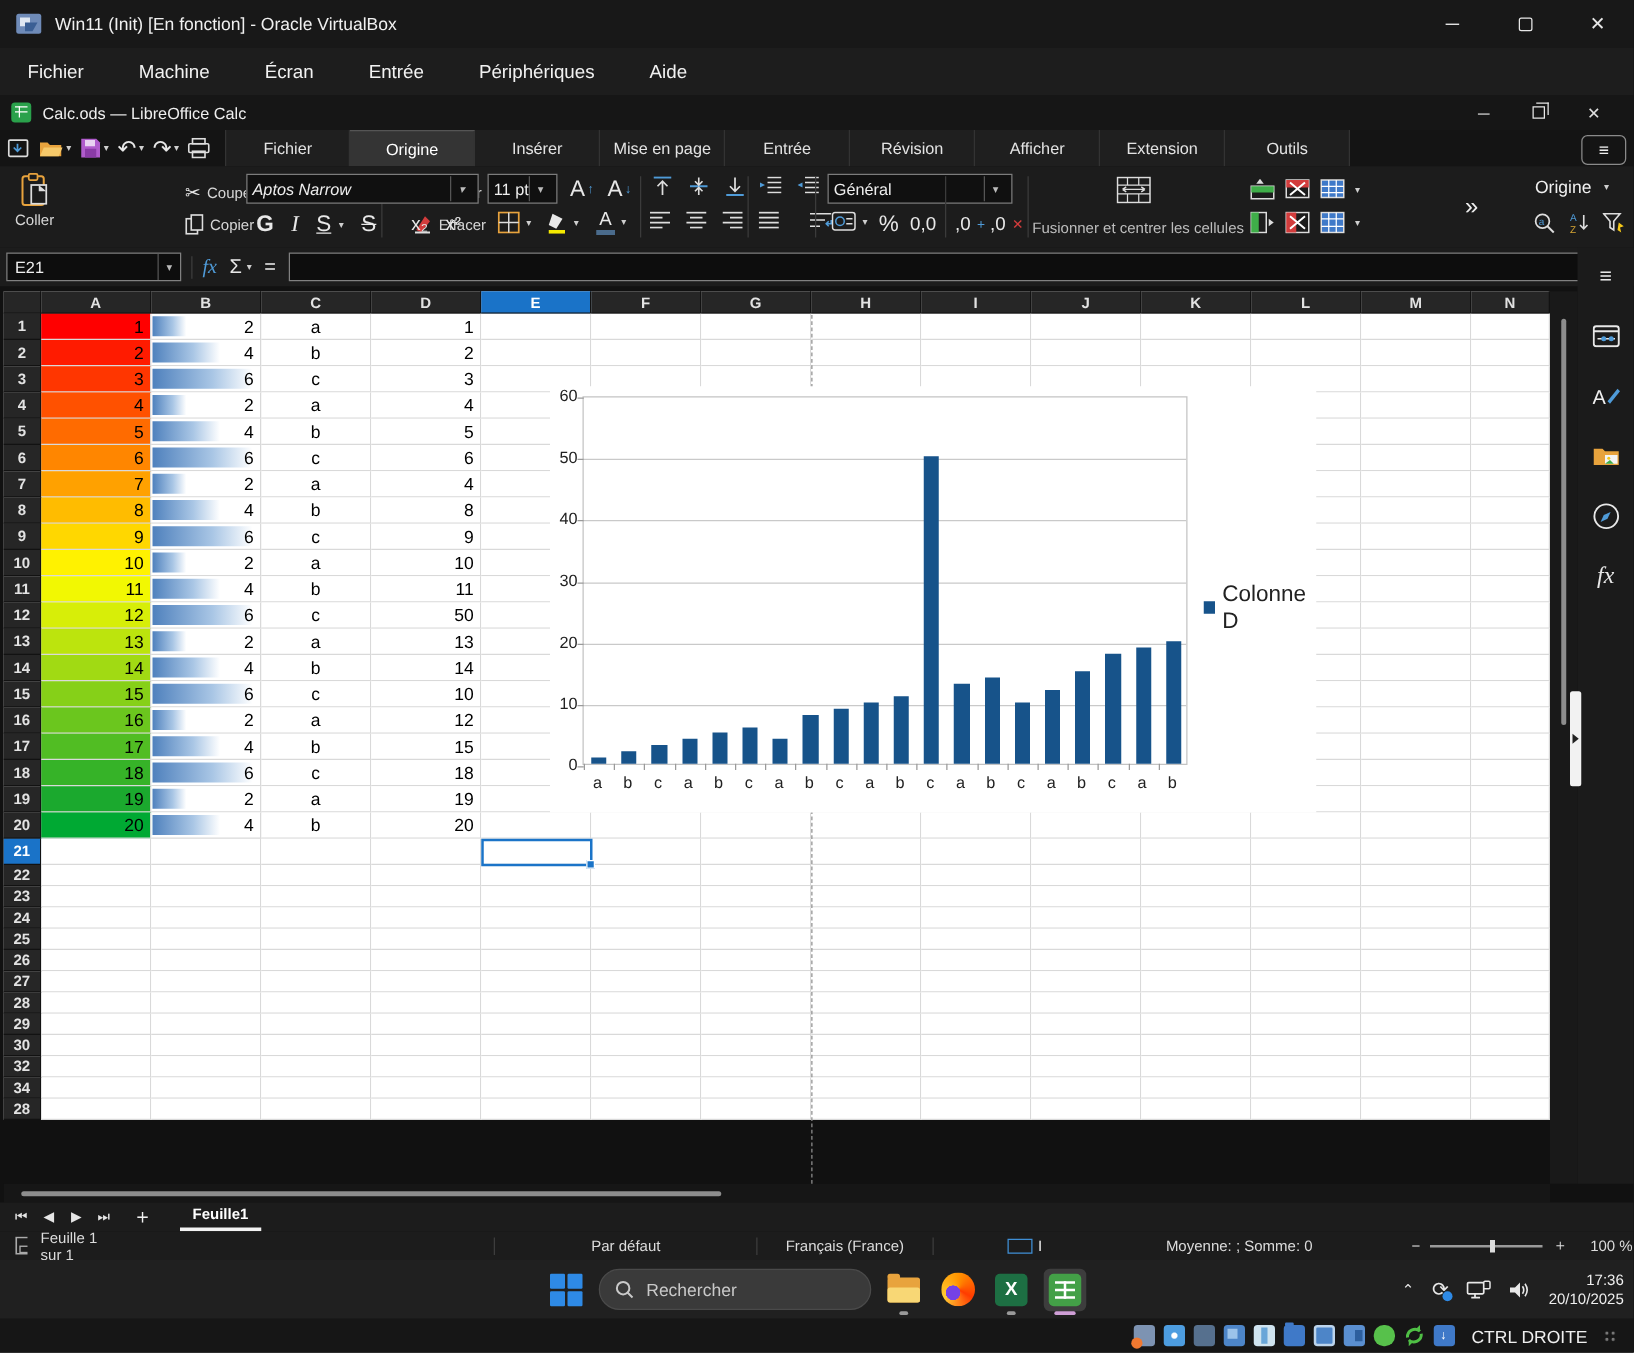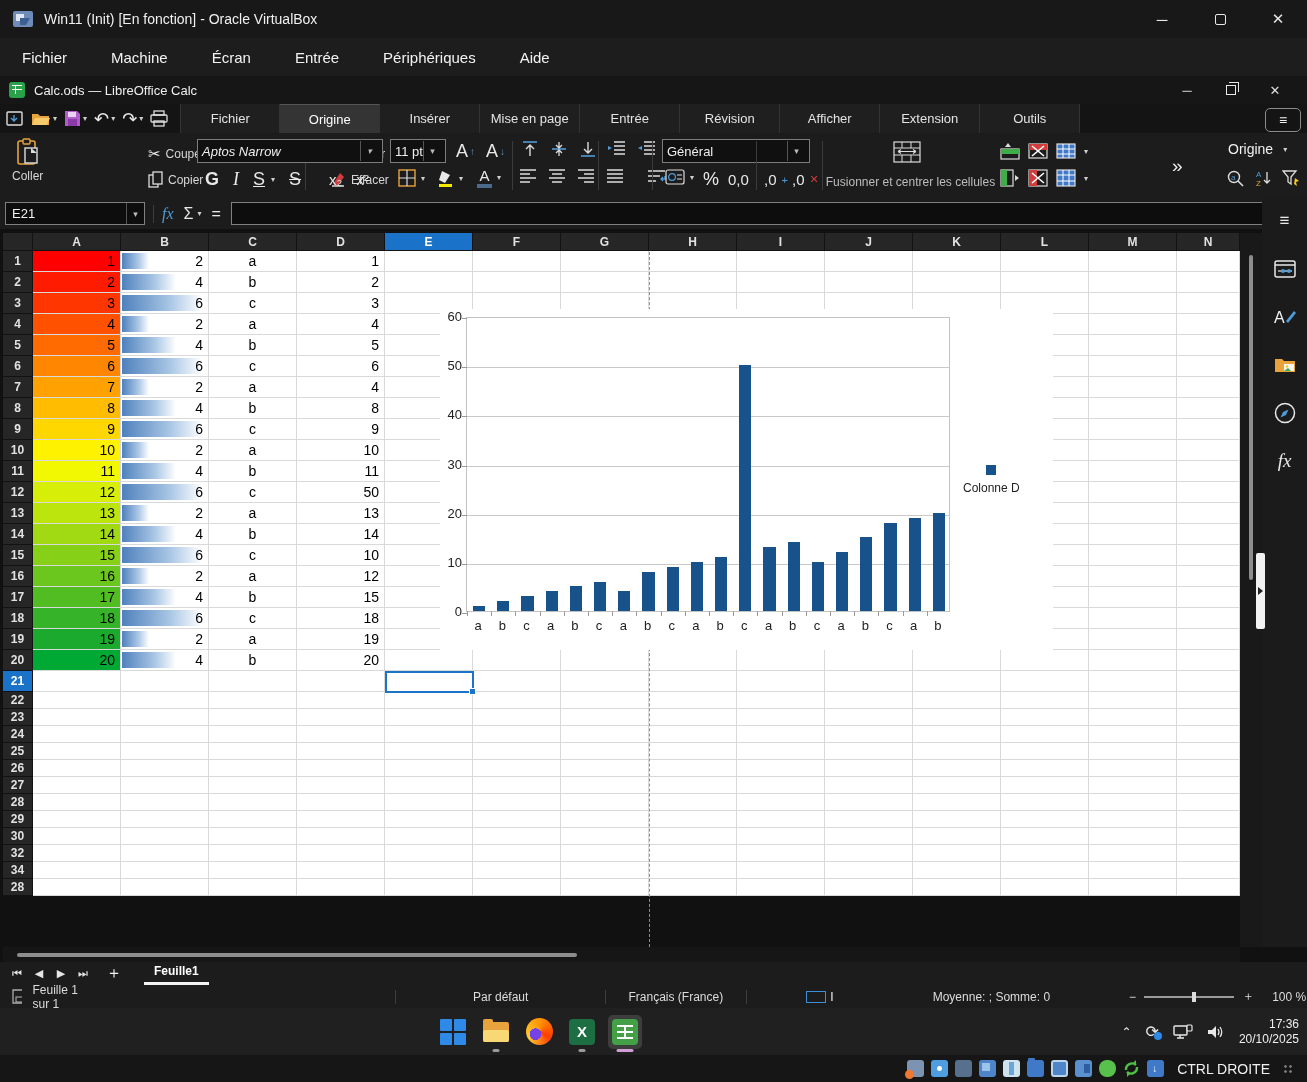--- a/index.html
+++ b/index.html
@@ -79,21 +79,21 @@
 
   
   #chart { left:440px; top:309px; width:613px; height:341px; background:#fff; z-index:5; }
   .plot { position:absolute; left:26px; top:8px; width:484px; height:295px; border:1px solid #c3c3c3; }
   .gline { position:absolute; left:0; width:100%; height:1px; background:#c9c9c9; }
   .ytick { position:absolute; left:-5px; width:5px; height:1px; background:#9a9a9a; }
   .xtick { position:absolute; bottom:-5px; width:1px; height:5px; background:#9a9a9a; }
   .ylab { position:absolute; width:22px; text-align:right; font-size:13px; color:#222; }
   .xlab { position:absolute; top:309px; width:24px; text-align:center; font-size:13px; color:#222; }
   .cbar { position:absolute; bottom:0; }
-  .legend { position:absolute; left:523px; top:156px; display:flex; align-items:center; gap:6px; font-size:12px; color:#222;flex-direction:column; }
+  .legend { position:absolute; left:523px; top:156px; display:flex; align-items:center; gap:6px; font-size:18px; color:#222; }
   .legsq { width:10px; height:10px; }
 
   
   .vscroll { left:1240px; top:233px; width:22px; height:714px; background:#191919; }
   .vthumb { position:absolute; left:9px; top:22px; width:4px; height:325px; background:#8d8d8d; border-radius:2px; }
   .hscrollzone { left:3px; top:947px; width:1237px; height:15px; background:#161616; }
   .hthumb { position:absolute; left:14px; top:6px; width:560px; height:4px; background:#8d8d8d; border-radius:2px; }
   .sidebar { left:1262px; top:198px; width:45px; height:749px; background:#1b1b1b; display:flex; flex-direction:column; align-items:center; gap:22px; padding-top:10px; }
   .sbi { width:26px; height:26px; display:flex; align-items:center; justify-content:center; color:#e8e8e8; font-size:17px; }
   .sb-handle { left:1256px; top:553px; width:9px; height:76px; background:#f2f2f2; border-radius:2px; display:flex; align-items:center; justify-content:center; }
@@ -1300,20 +1300,27 @@
   <div class="abs taskbar">
     <div class="tb-center">
       <span class="tkicon">
           <span class="startlogo">
             <div></div>
             <div></div>
             <div></div>
             <div></div>
           </span>
         </span>
+      <div class="searchpill">
+        <svg class="ic" width="15" height="15">
+            <circle cx="6.5" cy="6.5" r="5" fill="none" stroke="#c9c9c9" stroke-width="1.6"></circle>
+            <path d="M10 10 l4 4" stroke="#c9c9c9" stroke-width="1.6"></path>
+          </svg>
+        <span>Rechercher</span>
+      </div>
       <span class="tkicon">
           <span class="folder-ic">
             <span class="back"></span>
             <span class="lip"></span>
             <span class="front"></span>
           </span>
           <span class="rundash"></span>
         </span>
       <span class="tkicon">
           <span class="ffx"></span>

